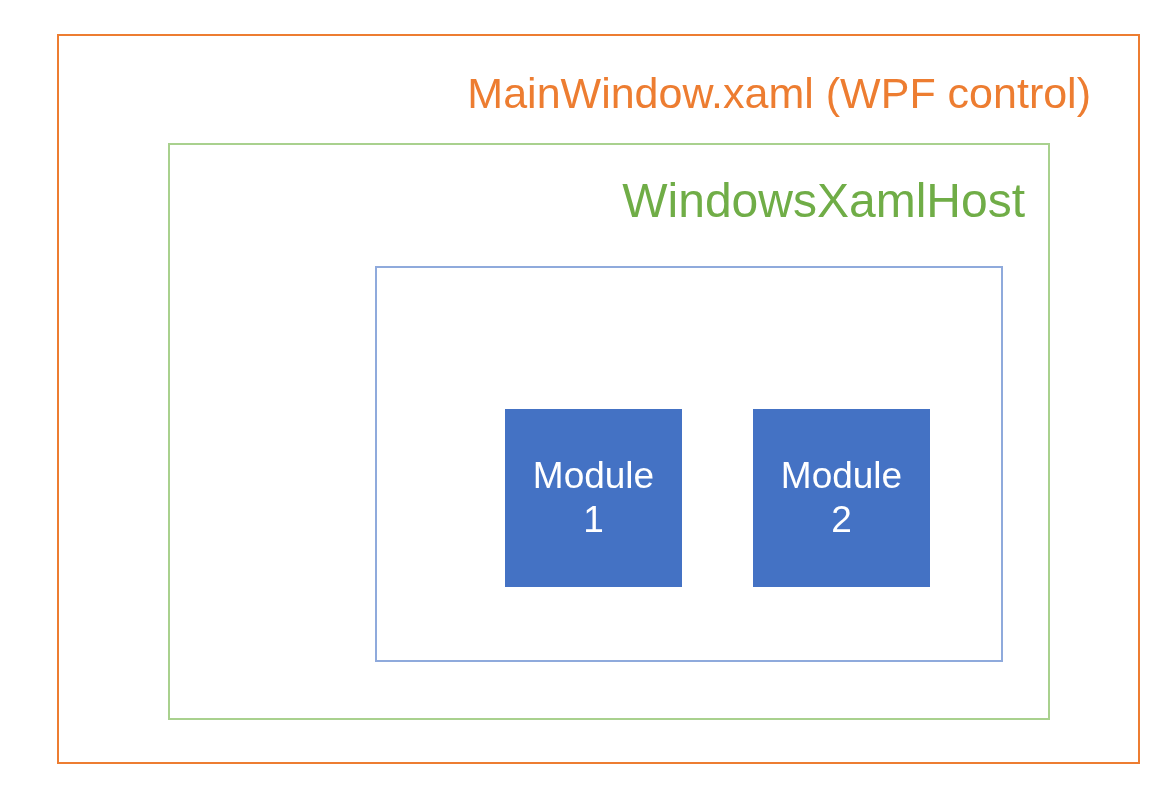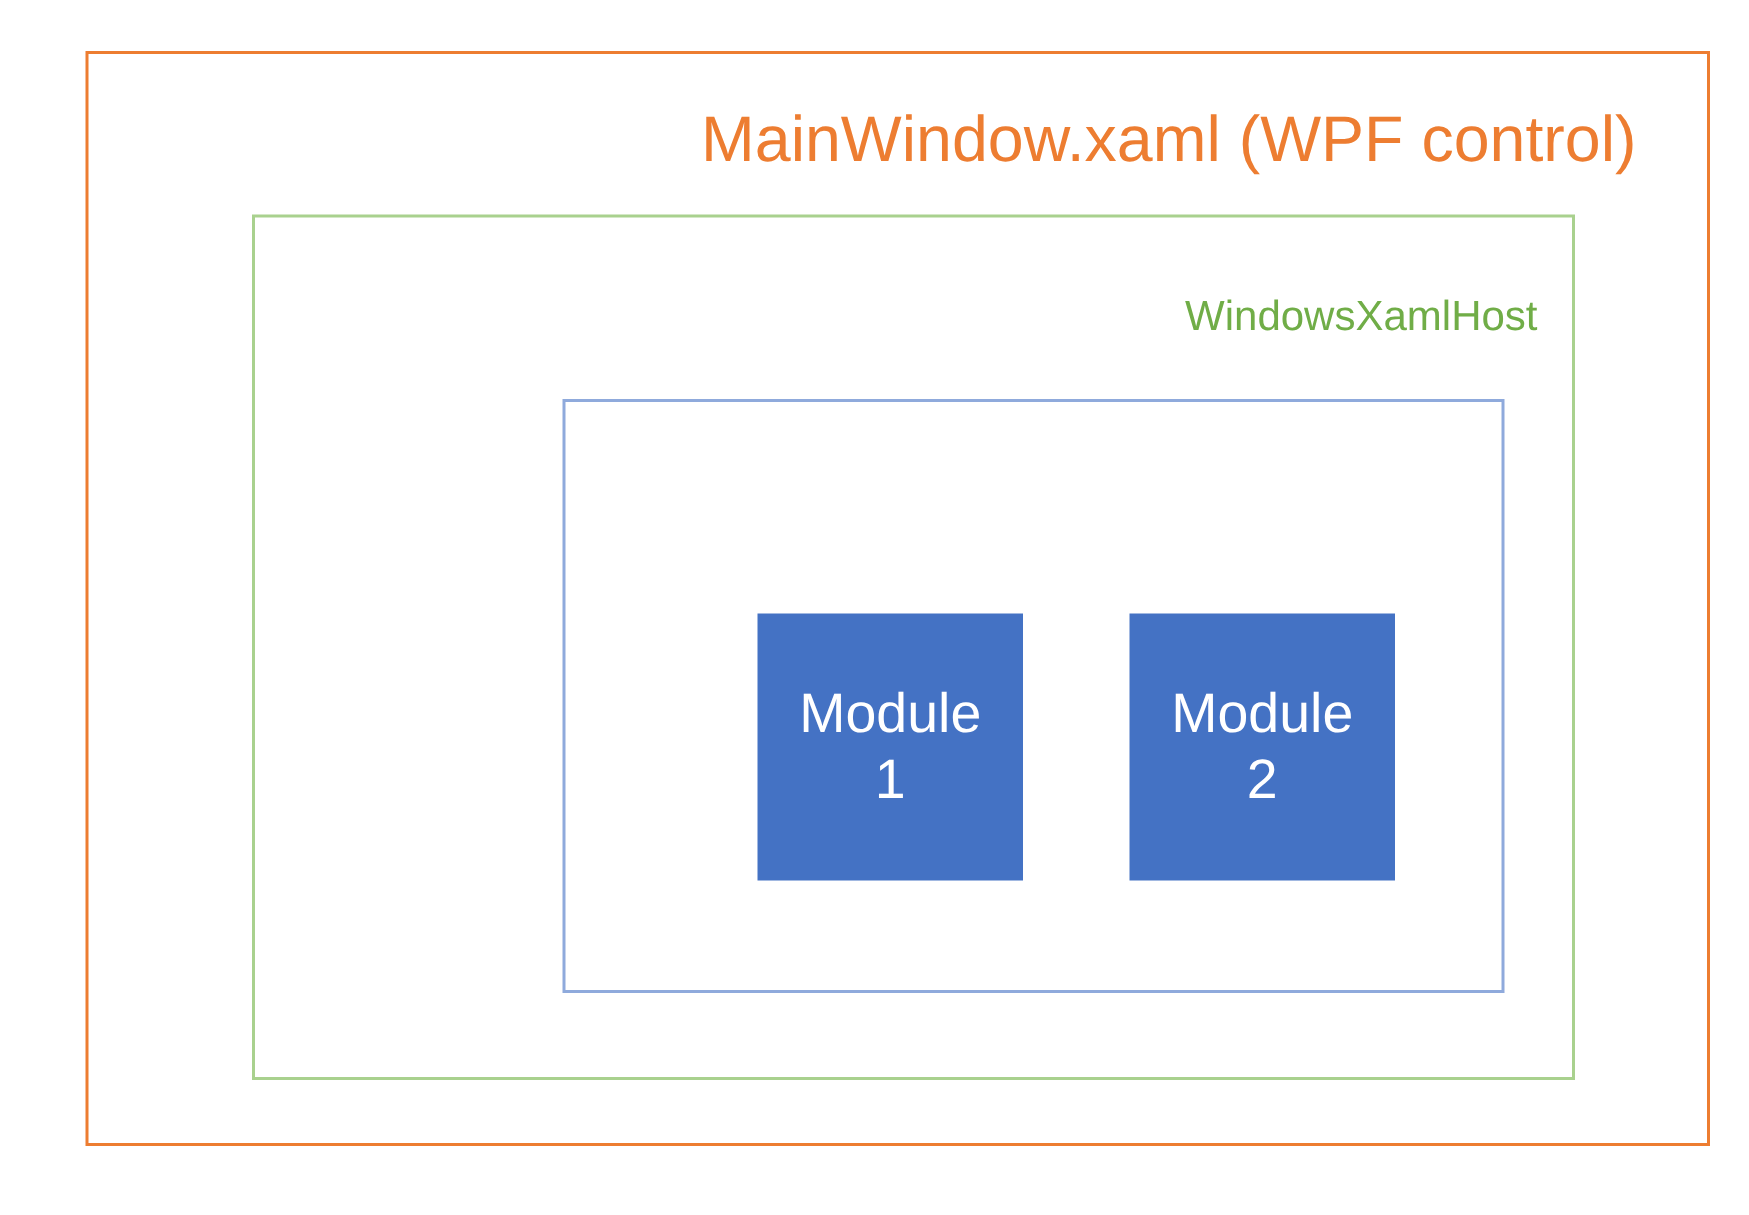--- a/index.html
+++ b/index.html
@@ -68,24 +68,23 @@
 
   .label-outer {
     color: #ED7D31;
     font-size: 43px;
     right: 47px;
     top: 36px;
   }
 
   .label-middle {
     color: #70AD47;
-    font-size: 28px;
+    font-size: 48px;
     right: 23px;
     top: 32px;
-    margin-top: 20px;
   }
 
   .label-inner {
     color: #4472C4;
     font-size: 38px;
     right: 27px;
     top: 38px;
   }
 
   

